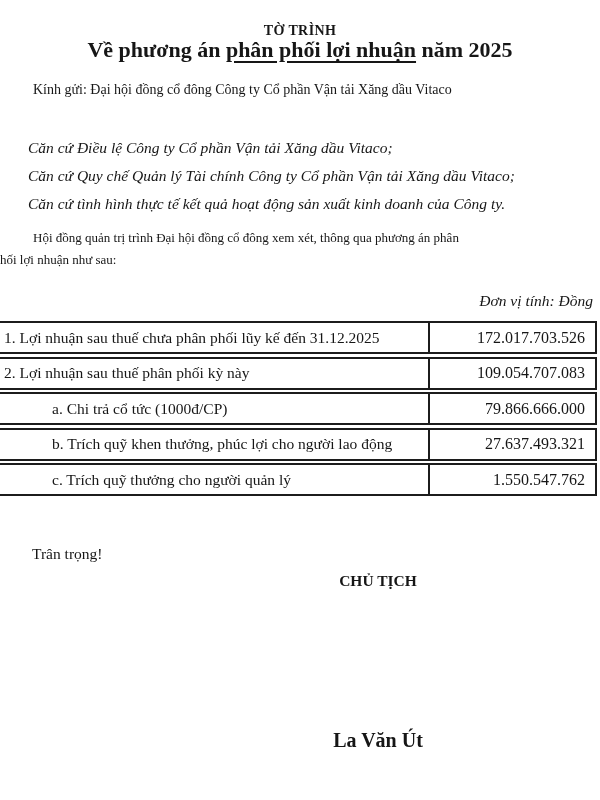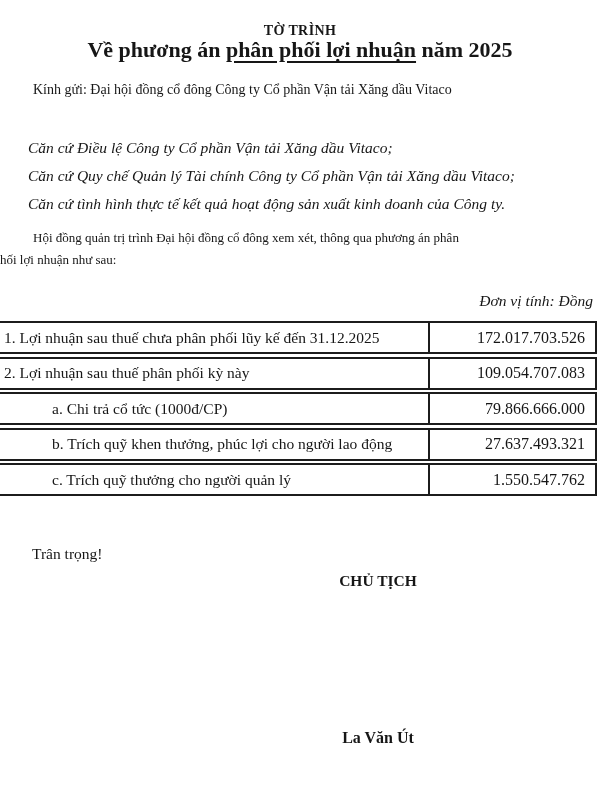--- a/index.html
+++ b/index.html
@@ -102,21 +102,21 @@
     top: 571px; left: 258px; width: 240px;
     text-align: center;
     font-weight: bold;
     font-size: 15.5px;
     line-height: 19px;
   }
   .signer-name {
     top: 729px; left: 258px; width: 240px;
     text-align: center;
     font-weight: bold;
-    font-size: 16px;
+    font-size: 20px;
   }
 </style>
 </head>
 <body>
 
 <div class="abs doc-title">TỜ TRÌNH</div>
 
 <div class="abs doc-subtitle">
   <span>Về phương án </span><span class="underlined">phân phối lợi nhuận</span><span> năm 2025</span>
 </div>

